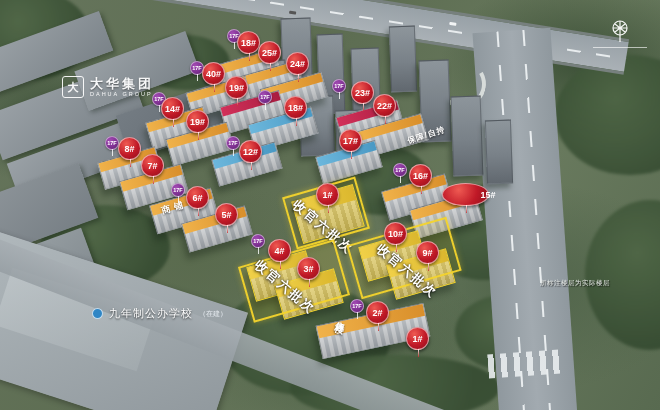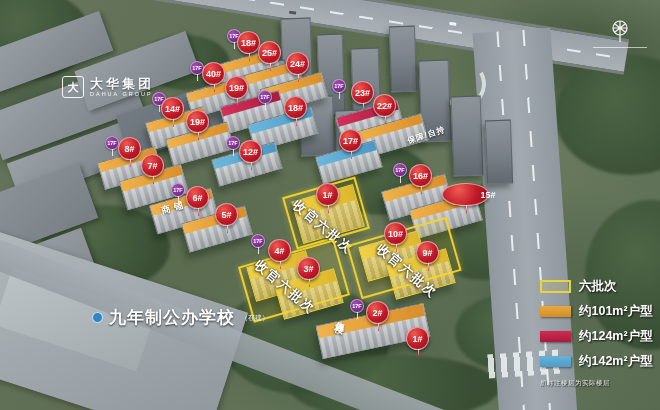--- a/index.html
+++ b/index.html
@@ -96,21 +96,21 @@
   .logo-en{color:#fff;font-size:5.5px;letter-spacing:2px;}
   .logo-project{position:absolute;left:580px;top:18px;width:80px;text-align:center;z-index:40;opacity:.95;}
   .logo-project svg{display:block;margin:0 auto;}
   .logo-project-name{color:#fff;font-size:11px;font-weight:bold;letter-spacing:1px;
     text-shadow:0 1px 2px rgba(0,0,0,.5);margin-top:2px;white-space:nowrap;}
   .logo-project-rule{margin:3px auto 0;width:54px;height:1px;background:rgba(255,255,255,.65);}
   
   .school-label{position:absolute;left:92px;top:306px;display:flex;align-items:center;gap:6px;z-index:40;}
   .school-dot{width:11px;height:11px;border-radius:50%;background:#2f86c5;border:1px solid rgba(255,255,255,.7);
     display:inline-block;}
-  .school-text{color:#fff;font-size:17px;font-weight:bold;letter-spacing:1px;
+  .school-text{color:#fff;font-size:11px;font-weight:normal;letter-spacing:1px;
     text-shadow:0 1px 2px rgba(0,0,0,.75);text-align:center;}
   .school-suffix{color:#e8edf2;font-size:7px;}
   
   .legend{position:absolute;left:540px;top:278px;display:flex;flex-direction:column;gap:8px;z-index:40;}
   .legend-row{display:flex;align-items:center;gap:8px;}
   .sw{width:31px;height:11px;display:inline-block;box-shadow:1px 1px 2px rgba(0,0,0,.45);}
   .sw-outline{background:rgba(240,220,60,.12);border:2px solid #e9d43c;height:13px;box-shadow:none;}
   .sw-orange{background:linear-gradient(#eaa93f,#d08c2a);}
   .sw-crimson{background:linear-gradient(#d12a52,#a81a3e);}
   .sw-blue{background:linear-gradient(#66b3d8,#4d9cc6);}
@@ -313,34 +313,16 @@
     <div class="logo-project-rule"></div>
   </div>
 
   <div class="school-label">
     <span class="school-dot"></span>
     <span class="school-text">九年制公办学校</span>
     <span class="school-suffix">（在建）</span>
   </div>
 
   <div class="legend">
-    <div id="legend-rows" style="display:flex;flex-direction:column;gap:8px;">
-        <div class="legend-row">
-          <span class="sw sw-outline"></span>
-          <span class="legend-label">六批次</span>
-        </div>
-        <div class="legend-row">
-          <span class="sw sw-orange"></span>
-          <span class="legend-label">约101m²户型</span>
-        </div>
-        <div class="legend-row">
-          <span class="sw sw-crimson"></span>
-          <span class="legend-label">约124m²户型</span>
-        </div>
-        <div class="legend-row">
-          <span class="sw sw-blue"></span>
-          <span class="legend-label">约142m²户型</span>
-        </div>
-      </div>
     <div class="legend-foot">所标注楼层为实际楼层</div>
   </div>
 
 </div>
 
 </body></html>

